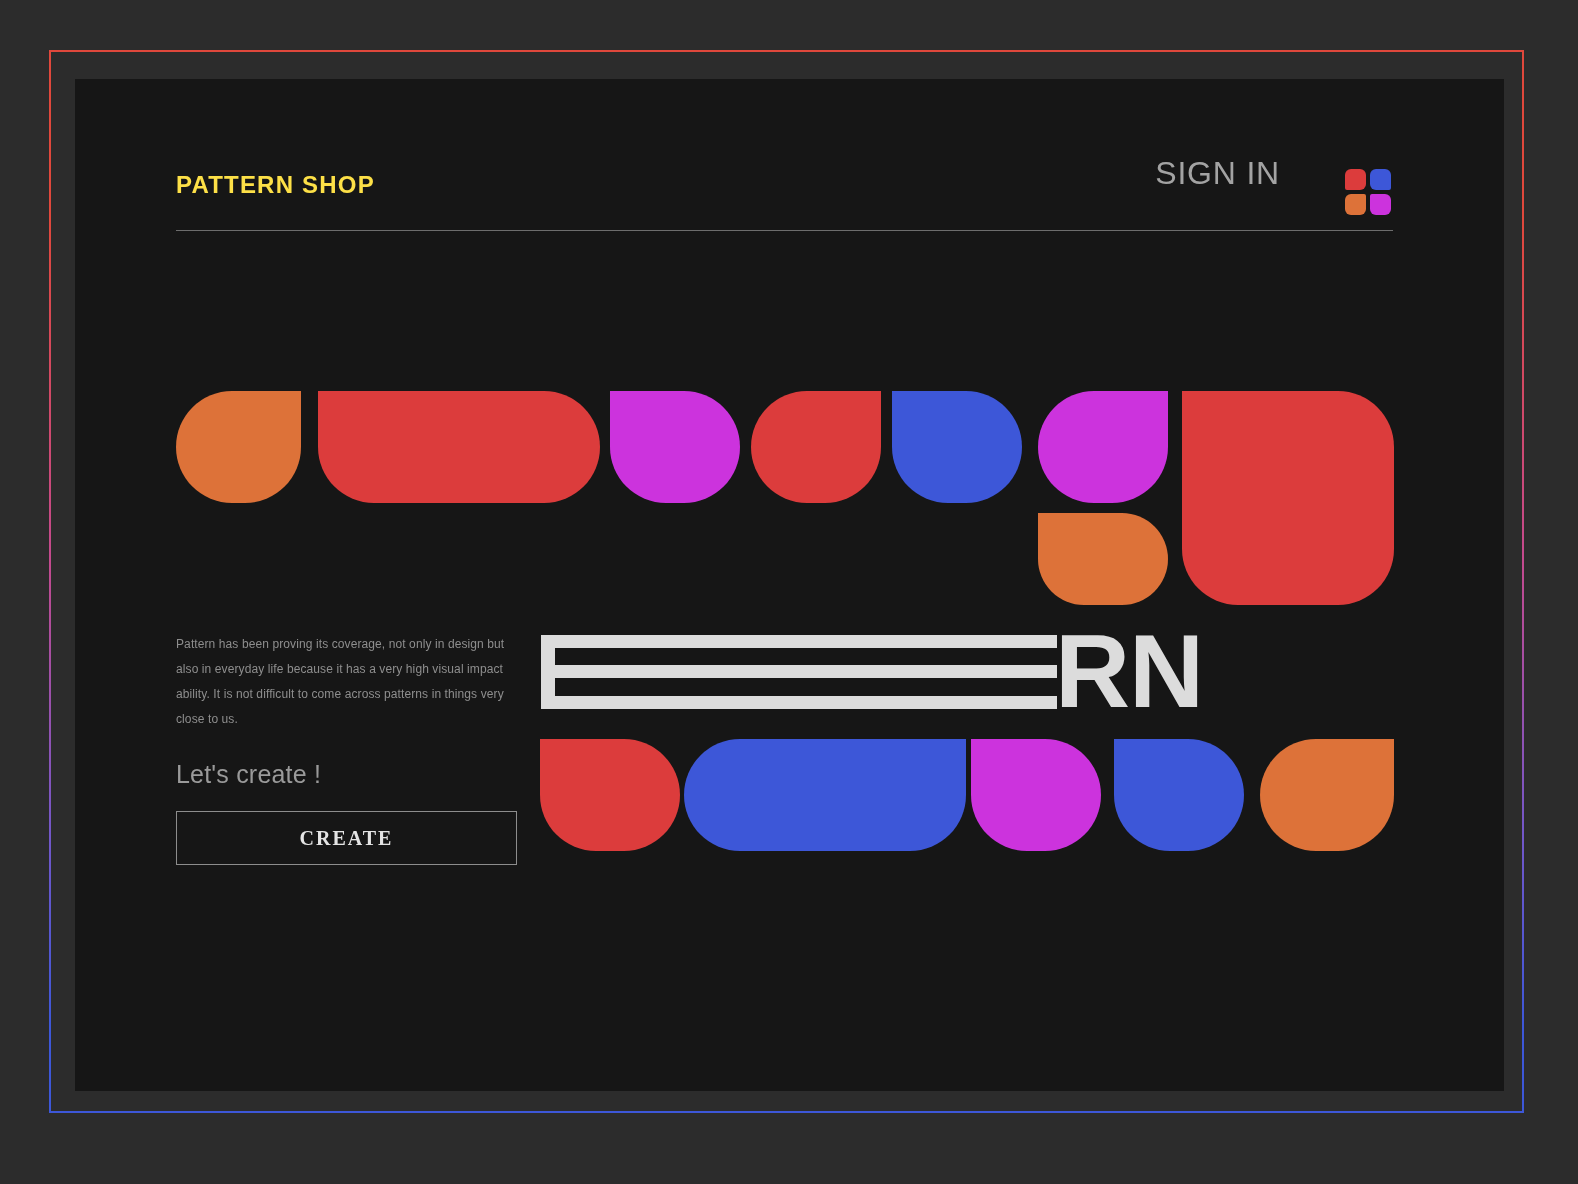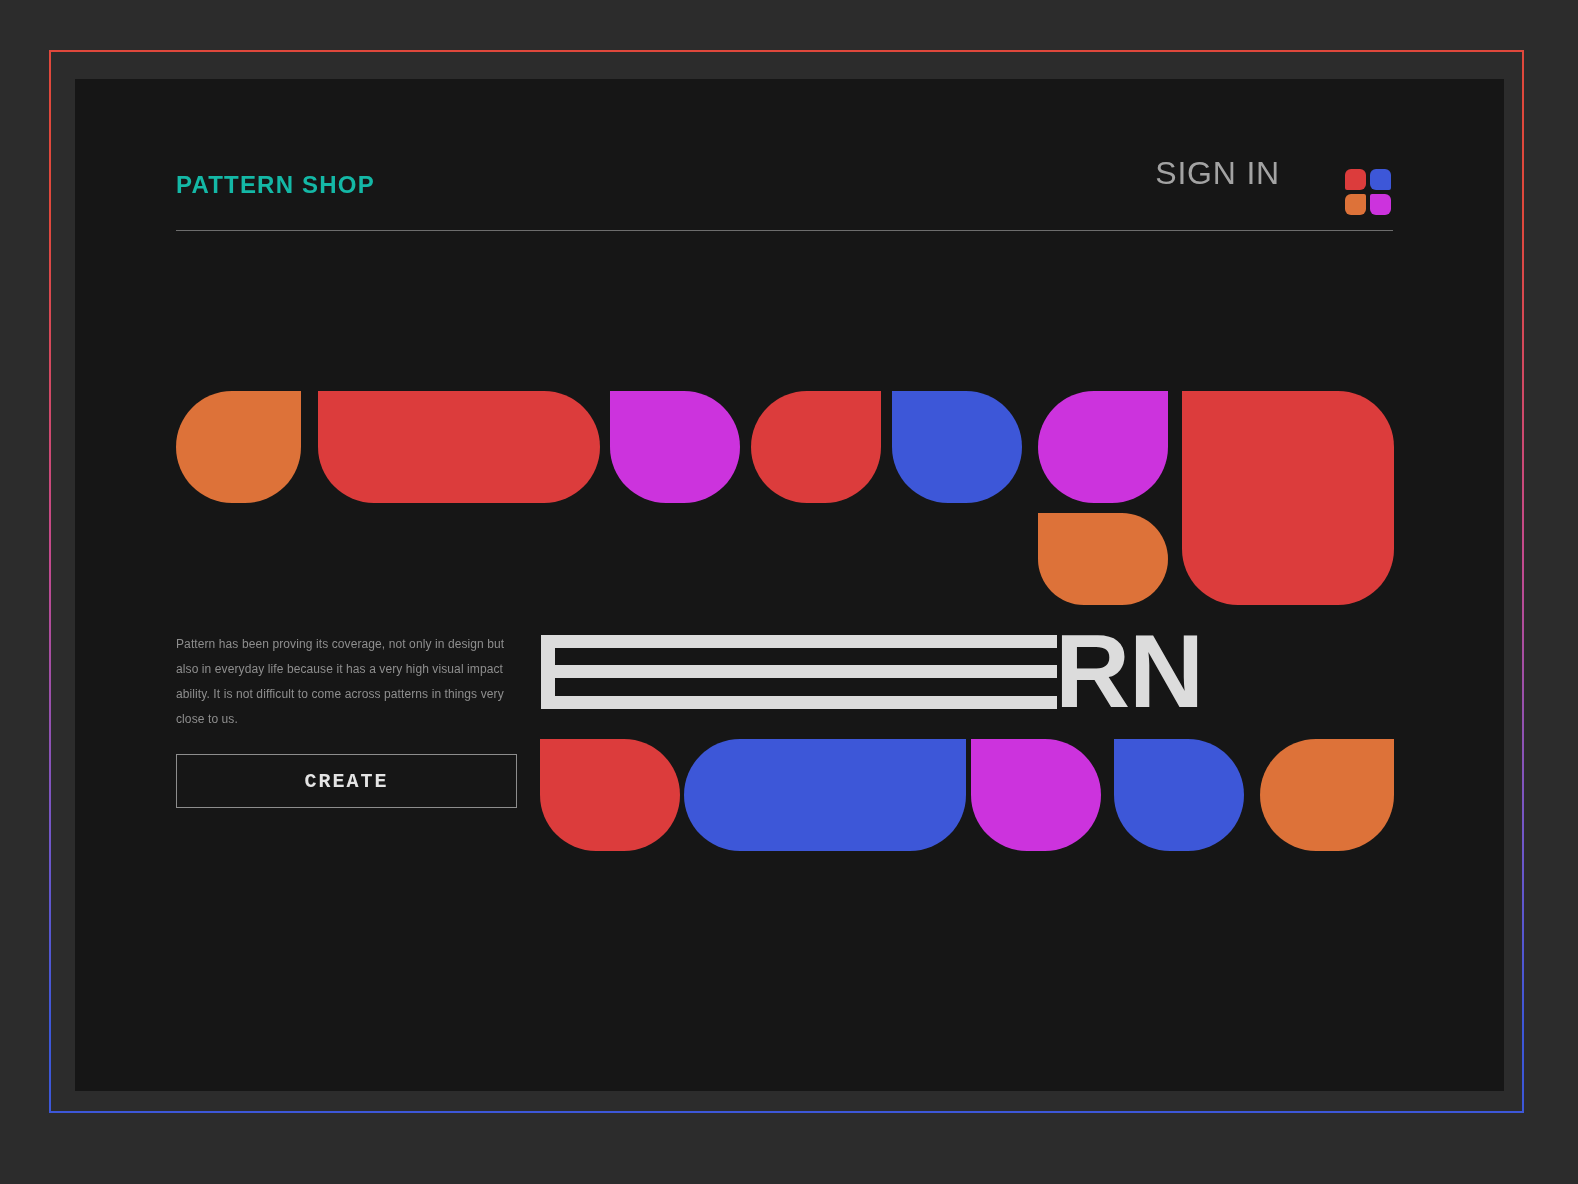--- a/index.html
+++ b/index.html
@@ -56,21 +56,21 @@
     border-bottom: 1px solid #6d6d6d;
     box-sizing: border-box;
   }
   .brand {
     position: absolute;
     left: 0;
     top: 20px;
     font-size: 24px;
     font-weight: bold;
     letter-spacing: 1.2px;
-    color: #14b8a6;
+    color: #fde047;
   }
   .signin {
     position: absolute;
     right: 113px;
     top: 4px;
     font-size: 32px;
     letter-spacing: 0.8px;
     color: #a3a3a3;
     cursor: pointer;
   }
@@ -165,21 +165,21 @@
   .cta {
     margin-top: 22px;
     width: 341px;
     height: 54px;
     border: 1px solid #8d8d8d;
     background: transparent;
     color: #e4e4e4;
     font-size: 20px;
     font-weight: bold;
     letter-spacing: 2px;
-    font-family: Liberation Mono, monospace;
+    font-family: Liberation Serif, serif;
     cursor: pointer;
     box-sizing: border-box;
   }
 </style>
 </head>
 <body>
 
 <div class="frame">
   <div class="frame-inner"></div>
 </div>
@@ -214,16 +214,17 @@
     </div>
 
 
   <div class="headline2">
     <span class="ebar"></span>
     <span>RN</span>
   </div>
 
   <div class="copy">
     <p>Pattern has been proving its coverage, not only in design but also in everyday life because it has a very high visual impact ability. It is not difficult to come across patterns in things very close to us.</p>
+    <div class="lets">Let's create !</div>
     <button class="cta">CREATE</button>
   </div>
 
 </div>
 
 </body></html>

